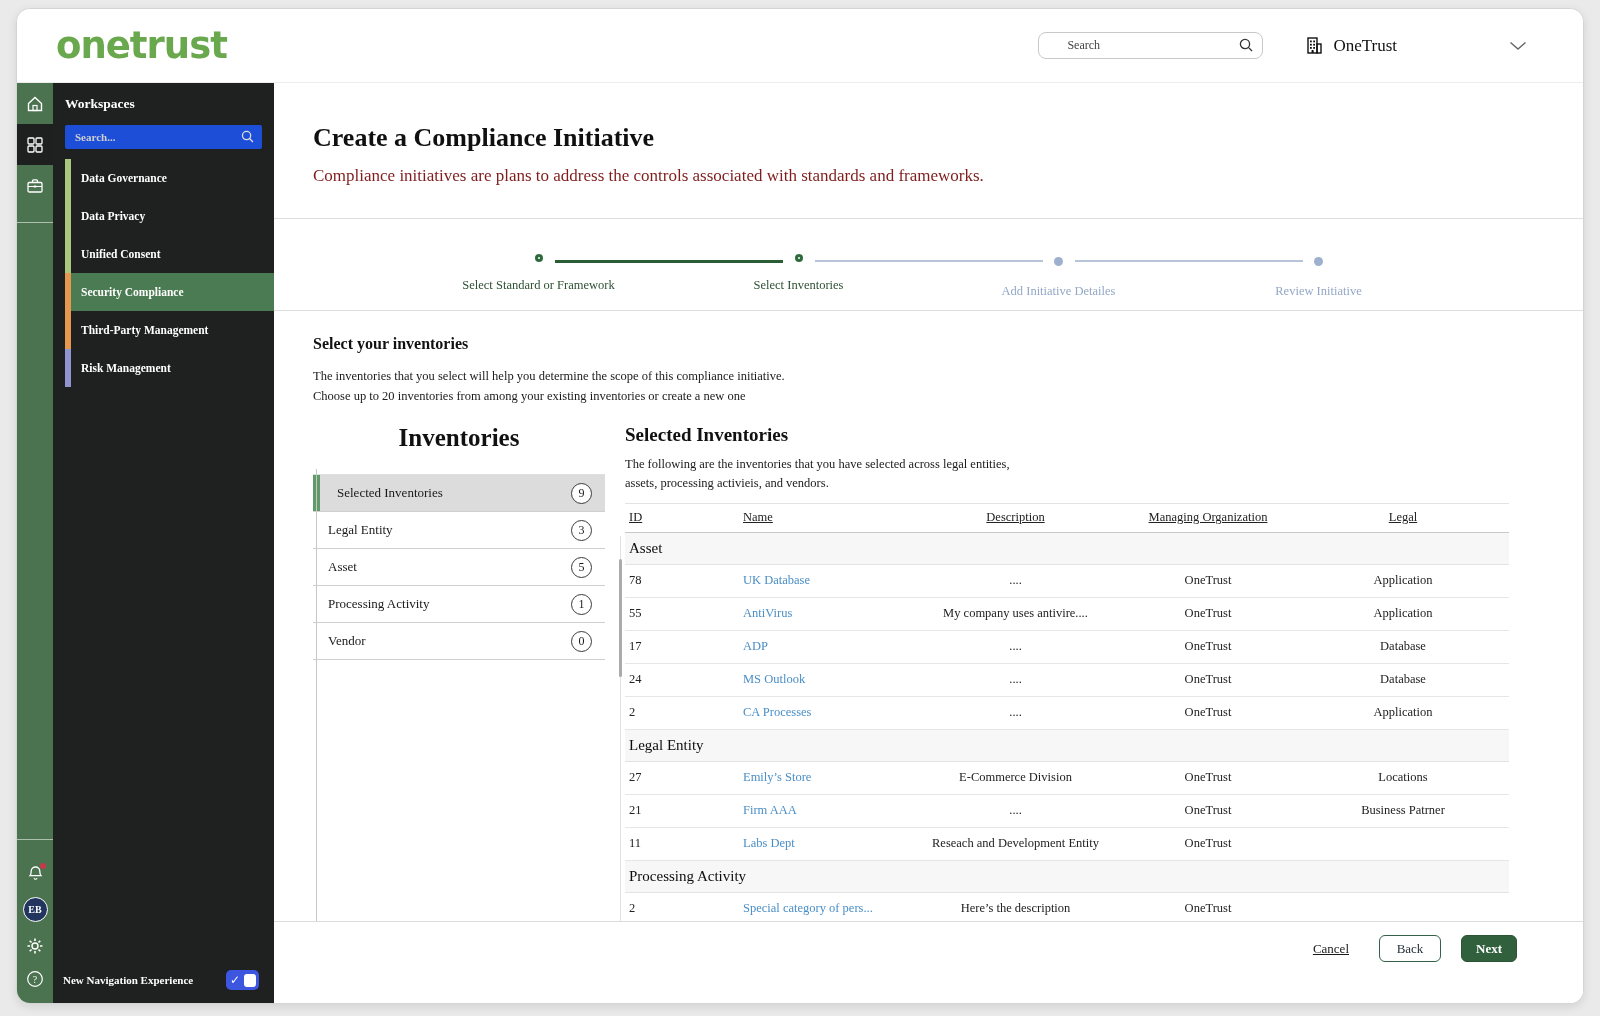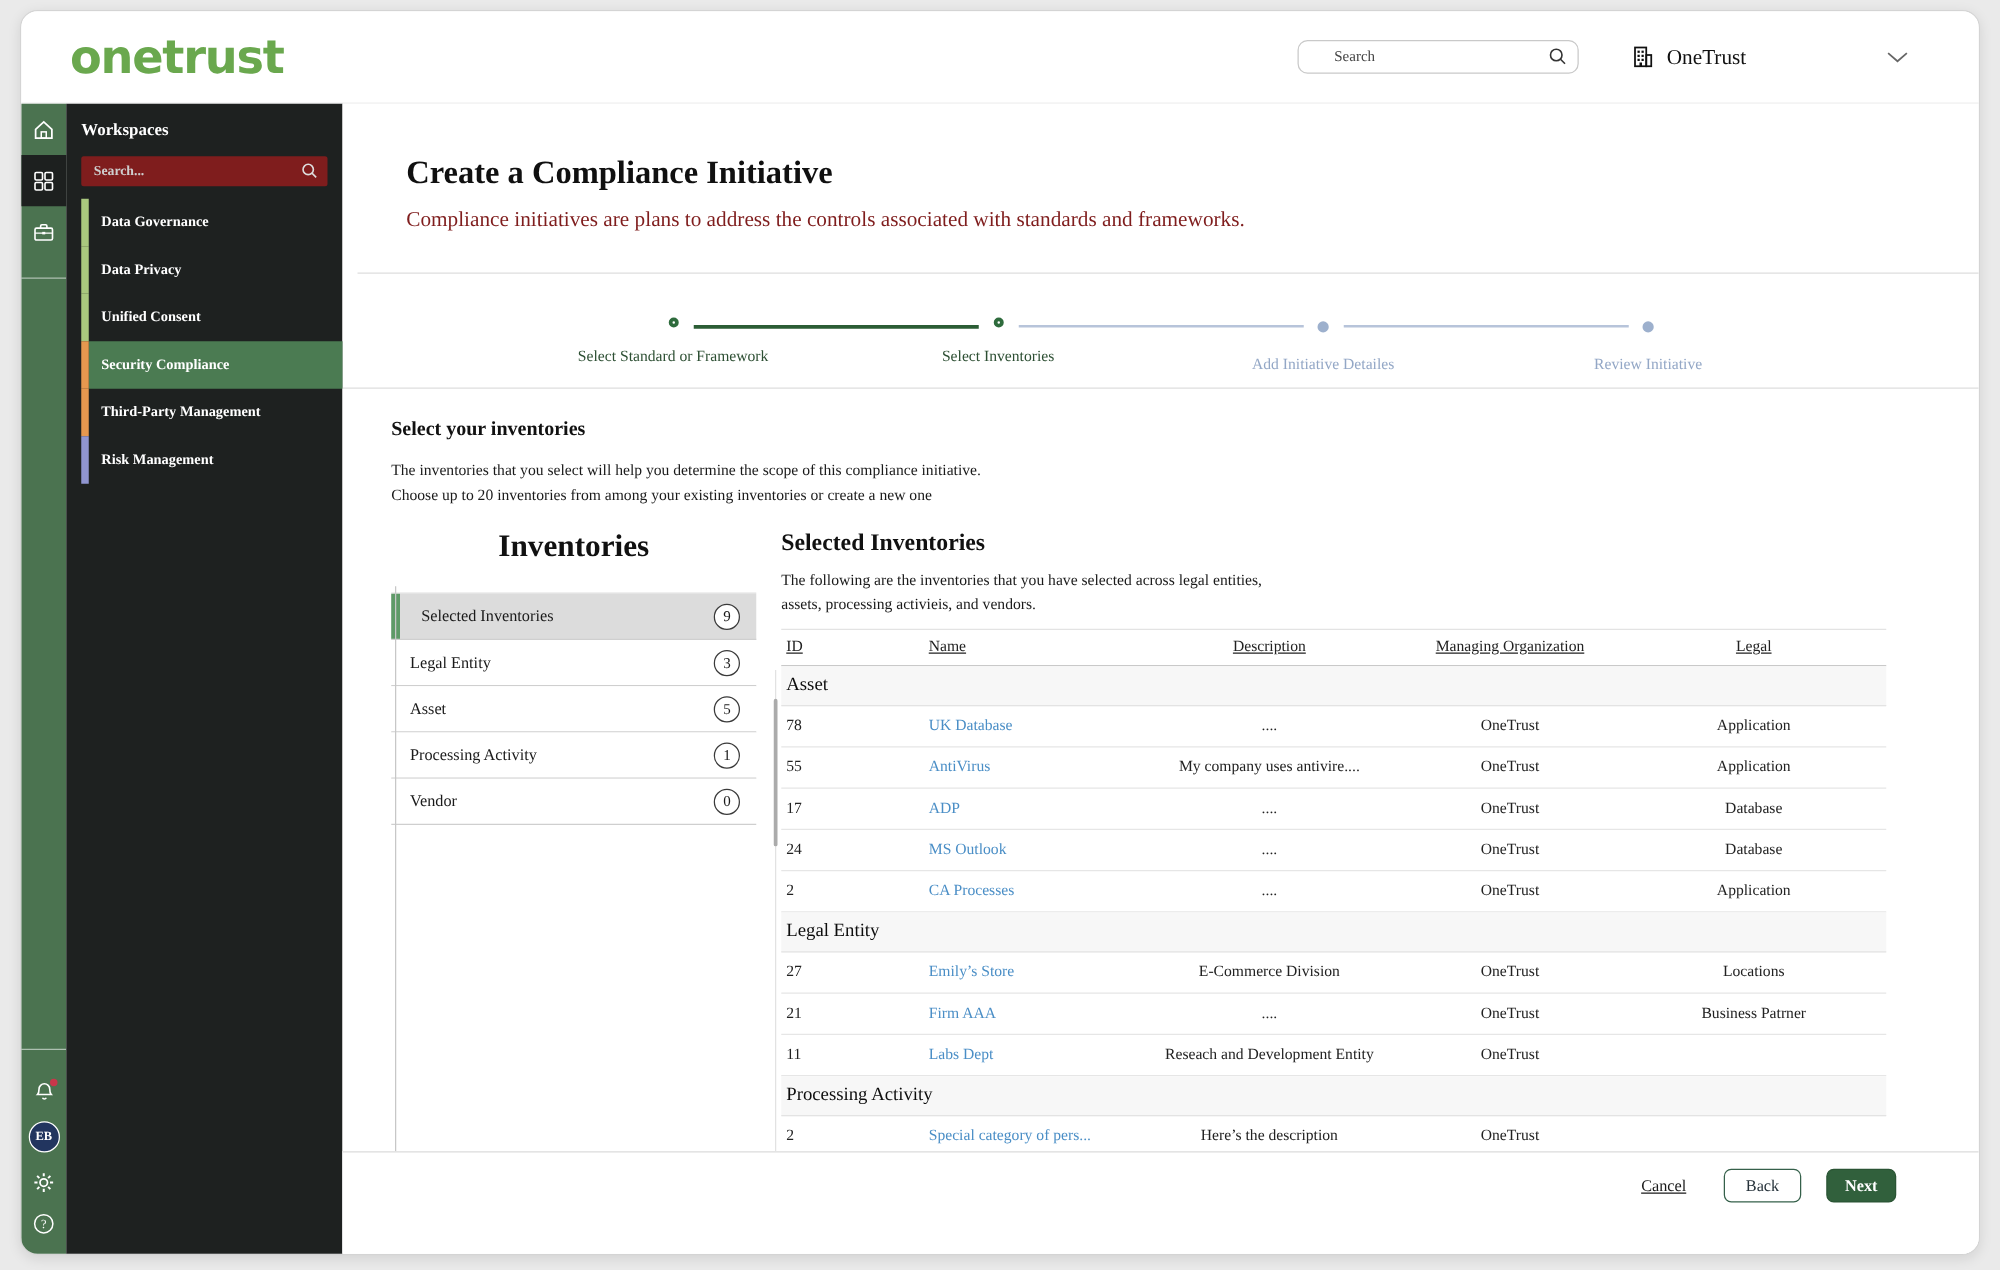--- a/index.html
+++ b/index.html
@@ -33,40 +33,40 @@
   .bell-wrap { position:relative; }
   .bell-dot { position:absolute; right:-2px; top:-2px; width:6px; height:6px; border-radius:50%; background:#c8374a; }
   .avatar { width:25px; height:25px; border-radius:50%; background:#22355f; border:1.5px solid #fff; color:#fff;
             font-size:10px; font-weight:bold; display:flex; align-items:center; justify-content:center; cursor:pointer;
             font-family:"Liberation Serif",serif; }
 
   
   .workspaces { width:221px; background:#1e2120; color:#fff; display:flex; flex-direction:column; flex-shrink:0; }
   .ws-title { font-size:13.5px; font-weight:bold; padding:13px 0 0 12px; }
   .ws-search { position:relative; margin:13px 12px 0 12px; height:24px; }
-  .ws-search input { width:100%; height:100%; background:#7f1d1d; border:none; border-radius:2px; color:#ddd;
+  .ws-search input { width:100%; height:100%; background:#1d4ed8; border:none; border-radius:2px; color:#ddd;
                      font-family:inherit; font-size:11px; font-weight:bold; padding:0 26px 0 10px; outline:none; }
   .ws-search input::placeholder { color:#cfcfcf; }
   .ws-search .mag { position:absolute; right:7px; top:4px; }
   .ws-list { margin-top:10px; }
   .ws-item { position:relative; margin-left:18px; height:38px; display:flex; align-items:center; cursor:pointer; }
   .ws-item.selected { background:#4b7b52; }
   .ws-strip { position:absolute; left:-6px; top:0; bottom:0; width:6px; }
   .ws-label { padding-left:10px; font-size:11.5px; font-weight:bold; color:#fff; }
   .ws-spacer { flex:1; }
   .newnav { height:48px; display:flex; align-items:center; justify-content:space-between; padding:0 15px 0 10px; }
   .newnav-label { font-size:11px; font-weight:bold; color:#fff; }
   .toggle { width:33px; height:20px; background:#3c56e0; border-radius:5px; position:relative; cursor:pointer;
             display:flex; align-items:center; }
   .toggle .check { color:#fff; font-size:12px; font-weight:bold; margin-left:4px; font-family:"DejaVu Sans",sans-serif; line-height:1; }
   .toggle .knob { position:absolute; right:3px; top:3.5px; width:12px; height:13px; background:#fff; border-radius:3px; }
 
   
   .main { flex:1; display:flex; flex-direction:column; background:#fff; min-width:0; }
-  .page-head { height:136px; padding:40px 0 0 39px; border-bottom:1px solid #dedede;margin-left:12px; }
+  .page-head { height:136px; padding:40px 0 0 39px; border-bottom:1px solid #dedede; }
   .page-head h1 { font-size:26px; font-weight:bold; color:#101010; line-height:1.15; }
   .page-head p { font-size:17px; color:#7f1d1d; margin-top:13px; }
 
   
   .stepper { height:92px; border-bottom:1px solid #dedede; display:flex; justify-content:center; padding-top:35px; }
   .step { width:260px; display:flex; flex-direction:column; align-items:center; position:relative; cursor:pointer; }
   .dot { width:8px; height:8px; border-radius:50%; z-index:1; }
   .step.complete .dot, .step.active .dot { background:#fff; border:3px solid #2e6b3c; }
   .step.upcoming .dot { width:9px; height:9px; margin:2.5px; background:#9db0cd; border:none; }
   .connector { position:absolute; top:6px; left:calc(-50% + 16px); width:calc(100% - 32px); height:2px; background:#b7c4da; }
@@ -268,20 +268,27 @@
           <div class="ws-item">
     <span class="ws-strip" style="background: rgb(230, 152, 79);"></span>
     <span class="ws-label">Third-Party Management</span>
   </div>
           <div class="ws-item">
     <span class="ws-strip" style="background: rgb(144, 149, 208);"></span>
     <span class="ws-label">Risk Management</span>
   </div>
         </div>
       <div class="ws-spacer"></div>
+      <div class="newnav">
+        <span class="newnav-label">New Navigation Experience</span>
+        <span class="toggle">
+          <span class="check">✓</span>
+          <span class="knob"></span>
+        </span>
+      </div>
     </aside>
 
     <main class="main">
       <section class="page-head">
         <h1>Create a Compliance Initiative</h1>
         <p>Compliance initiatives are plans to address the controls associated with standards and frameworks.</p>
       </section>
 
       <section class="stepper" id="stepper">
           <div class="step complete">

